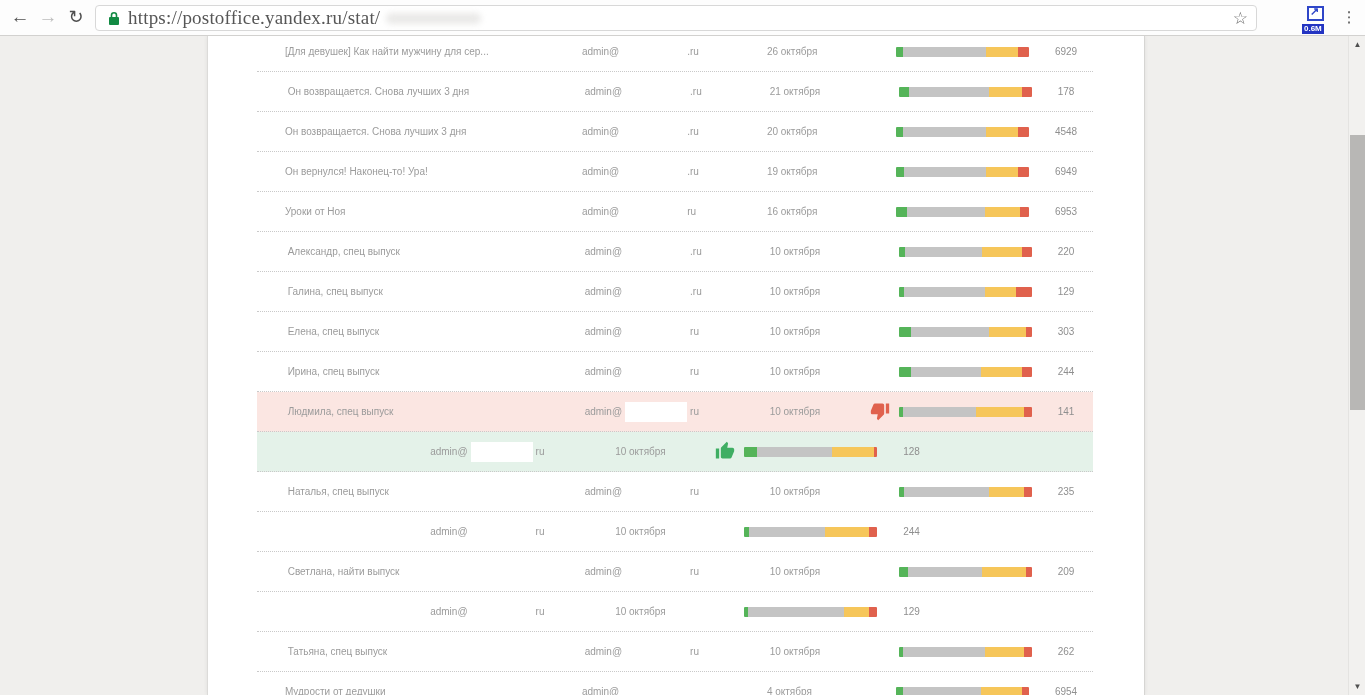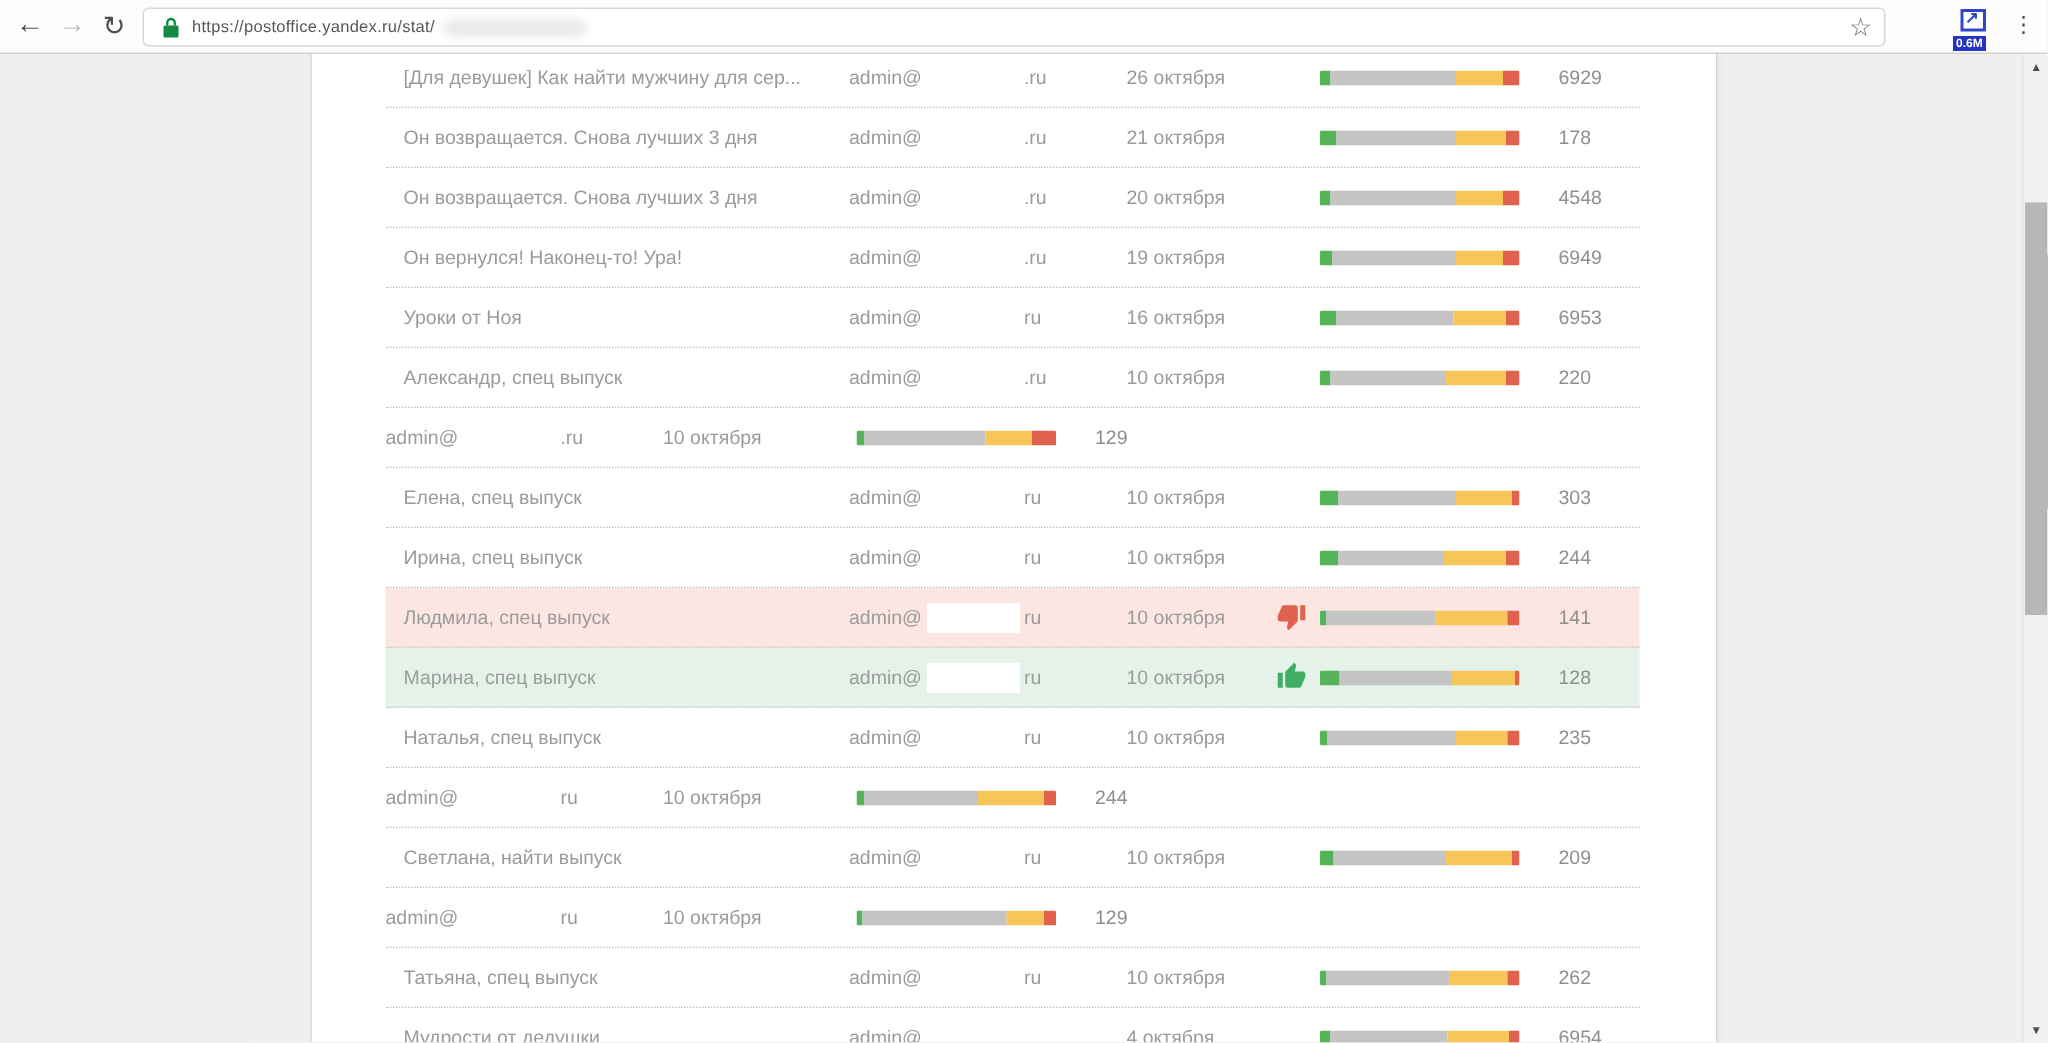--- a/index.html
+++ b/index.html
@@ -11,21 +11,21 @@
     border-bottom:1px solid #d2d1cf; z-index:5; }
   .nav-icon { position:absolute; top:0; height:36px; line-height:34px; text-align:center;
     width:28px; font-size:19px; color:#4f4f4f; cursor:pointer; user-select:none; }
   .nav-back { left:6px; }
   .nav-fwd  { left:34px; color:#bcbcbc; }
   .nav-reload { left:62px; font-size:18px; }
   .omnibox { position:absolute; left:95px; top:5px; width:1162px; height:26px;
     background:#fff; border:1px solid #d8d8d8; border-radius:4px;
     display:flex; align-items:center; padding:0 8px; }
   .lock { width:12px; height:15px; margin:0 8px 0 4px; flex:0 0 auto; }
-  .url-text { font-size:11px; color:#565656; letter-spacing:.2px; white-space:nowrap; }
+  .url-text { font-size:19px; color:#565656; letter-spacing:.2px; white-space:nowrap;font-family:Liberation Serif, serif; }
   .url-blur { width:95px; height:11px; margin-left:6px; border-radius:5px;
     background:#dedddb; filter:blur(3px); opacity:.65; }
   .omni-star { margin-left:auto; font-size:17px; color:#6b6b6b; cursor:pointer; }
   .ext-slot { position:absolute; right:33px; top:4px; width:30px; height:30px; cursor:pointer; }
   .ext-icon { position:absolute; left:5px; top:2px; width:17px; height:15px;
     border:2px solid #2f46c8; background:#fff; }
   .ext-icon span { position:absolute; left:1px; top:-3px; font-size:11px;
     font-weight:bold; color:#2f46c8; }
   .ext-badge { position:absolute; left:0; bottom:0; background:#2334c2; color:#fff;
     font-size:8px; font-weight:bold; padding:1px 2px; line-height:1; }
@@ -34,21 +34,21 @@
     letter-spacing:0; cursor:pointer; }
 
   
   .content { position:relative; width:1365px; height:659px; overflow:hidden; }
   .card { position:absolute; left:207px; top:0; width:938px; height:659px;
     background:#fff; border-left:1px solid #dcdbd9; border-right:1px solid #d6d5d3;
     box-shadow:0 0 4px rgba(0,0,0,.07); overflow:hidden; }
   .table { margin:-4px 51px 0 49px; }
 
   .row { display:flex; align-items:center; height:40px;
-    border-bottom:1px dotted #c9c9c9; font-size:13px; color:#9b9b9b; cursor:pointer; }
+    border-bottom:1px dotted #c9c9c9; font-size:10px; color:#9b9b9b; cursor:pointer;justify-content:center; }
   .row.hl-bad  { background:var(--hl-bad,#fbe6e2); }
   .row.hl-good { background:var(--hl-good,#e4f2e9); }
 
   .cell-title { width:309px; padding-left:12px; white-space:nowrap; overflow:hidden; }
   .cell-email { width:185px; display:flex; align-items:center; white-space:nowrap; }
   .email-mask { width:62px; height:20px; margin:0 3px; flex:0 0 auto; }
   .email-mask.masked { background:#fff; }
   .cell-date { width:100px; white-space:nowrap; }
   .cell-reaction { width:29px; height:24px; position:relative; }
   .cell-reaction svg { position:absolute; left:0; top:1px; cursor:pointer; }
@@ -218,20 +218,21 @@
     <span class="cell-bar">
       <span class="seg seg-green" style="width: 5%;"></span>
       <span class="seg seg-gray" style="width: 58%;"></span>
       <span class="seg seg-yellow" style="width: 30%;"></span>
       <span class="seg seg-red" style="width: 7%;"></span>
     </span>
     <span class="cell-count">220</span>
   </div>
 
   <div class="row">
+    <span class="cell-title">Галина, спец выпуск</span>
     <span class="cell-email">
       <span>admin@</span>
       <span class="email-mask"></span>
       <span>.ru</span>
     </span>
     <span class="cell-date">10 октября</span>
     <span class="cell-reaction">
       
       
     </span>
@@ -303,21 +304,20 @@
     <span class="cell-bar">
       <span class="seg seg-green" style="width: 3%;"></span>
       <span class="seg seg-gray" style="width: 55%;"></span>
       <span class="seg seg-yellow" style="width: 36%;"></span>
       <span class="seg seg-red" style="width: 6%;"></span>
     </span>
     <span class="cell-count">141</span>
   </div>
 
   <div class="row hl-good">
-    <span class="cell-title">Марина, спец выпуск</span>
     <span class="cell-email">
       <span>admin@</span>
       <span class="email-mask masked"></span>
       <span>ru</span>
     </span>
     <span class="cell-date">10 октября</span>
     <span class="cell-reaction">
 
       <svg width="20" height="20" viewBox="0 0 24 24">
         <path fill="#3fae63" d="M1 21h4V9H1v12zM23 10c0-1.1-.9-2-2-2h-6.31l.95-4.57.03-.32c0-.41-.17-.79-.44-1.06L14.17 1 7.59 7.59C7.22 7.95 7 8.45 7 9v10c0 1.1.9 2 2 2h9c.83 0 1.54-.5 1.84-1.22l3.02-7.05c.09-.23.14-.47.14-.73v-2z"></path>

